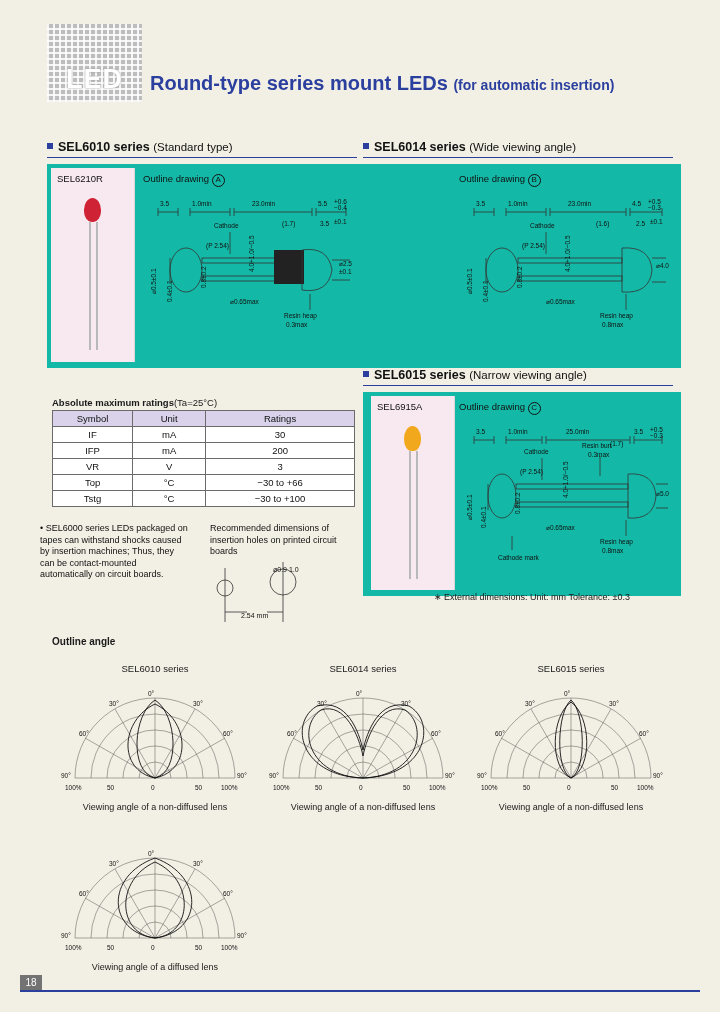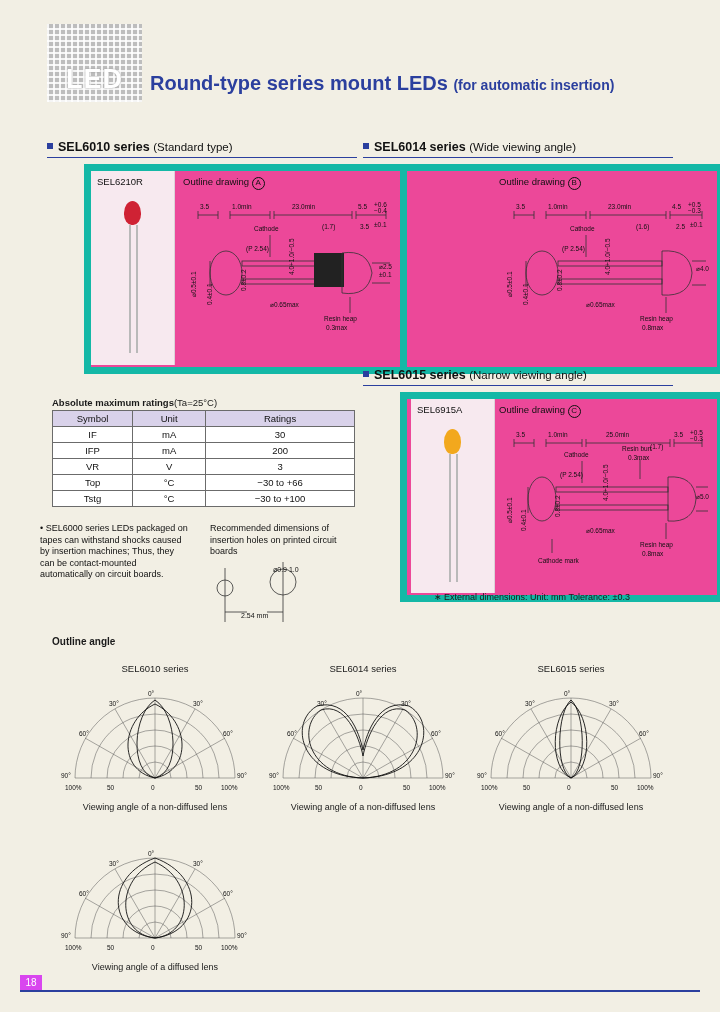--- a/index.html
+++ b/index.html
@@ -37,21 +37,21 @@
   
   .sec-head{
     position:absolute;font-size:12.5px;font-weight:bold;color:#111;
     white-space:nowrap;
   }
   .sec-head .reg{font-weight:normal;font-size:11.5px;}
   .sq{display:inline-block;width:6px;height:6px;background:#2b3f9e;margin-right:5px;vertical-align:2px;}
   .rule{position:absolute;height:1px;background:#2b3f9e;}
   
   .obox{
-    position:absolute;border:7px solid #14b8a6;background:#ec4899;margin-left:37px;
+    position:absolute;border:4px solid #14b8a6;background:#14b8a6;
   }
   .photo{
     position:absolute;background:#f7e9ef;border-right:1px solid #dcd2d8;
   }
   .photo-label{
     position:absolute;left:6px;top:5px;font-size:9.5px;color:#111;
   }
   .odraw-label{
     position:absolute;font-size:9.5px;color:#111;white-space:nowrap;
   }
@@ -78,21 +78,21 @@
   .note{
     position:absolute;font-size:9px;line-height:11.5px;color:#111;
   }
   
   .va-title{position:absolute;font-size:10px;font-weight:bold;}
   .va-name{position:absolute;font-size:9.5px;text-align:center;}
   .va-cap{position:absolute;font-size:9px;text-align:center;}
   .polar{position:absolute;}
   
   .footer-rule{position:absolute;left:20px;top:990px;width:680px;height:1.5px;background:#2b3f9e;}
-  .pagenum{position:absolute;left:20px;top:975px;width:22px;height:16px;background:#d946ef;color:#fff;font-size:10px;text-align:center;line-height:16px;}
+  .pagenum{position:absolute;left:20px;top:975px;width:22px;height:16px;background:#737373;color:#fff;font-size:10px;text-align:center;line-height:16px;}
   .extnote{position:absolute;font-size:9px;white-space:nowrap;}
 </style>
 </head>
 <body>
 
 <div class="page">
 
   <div class="logo-block">
     <div class="logo-text">LED</div>
   </div>

